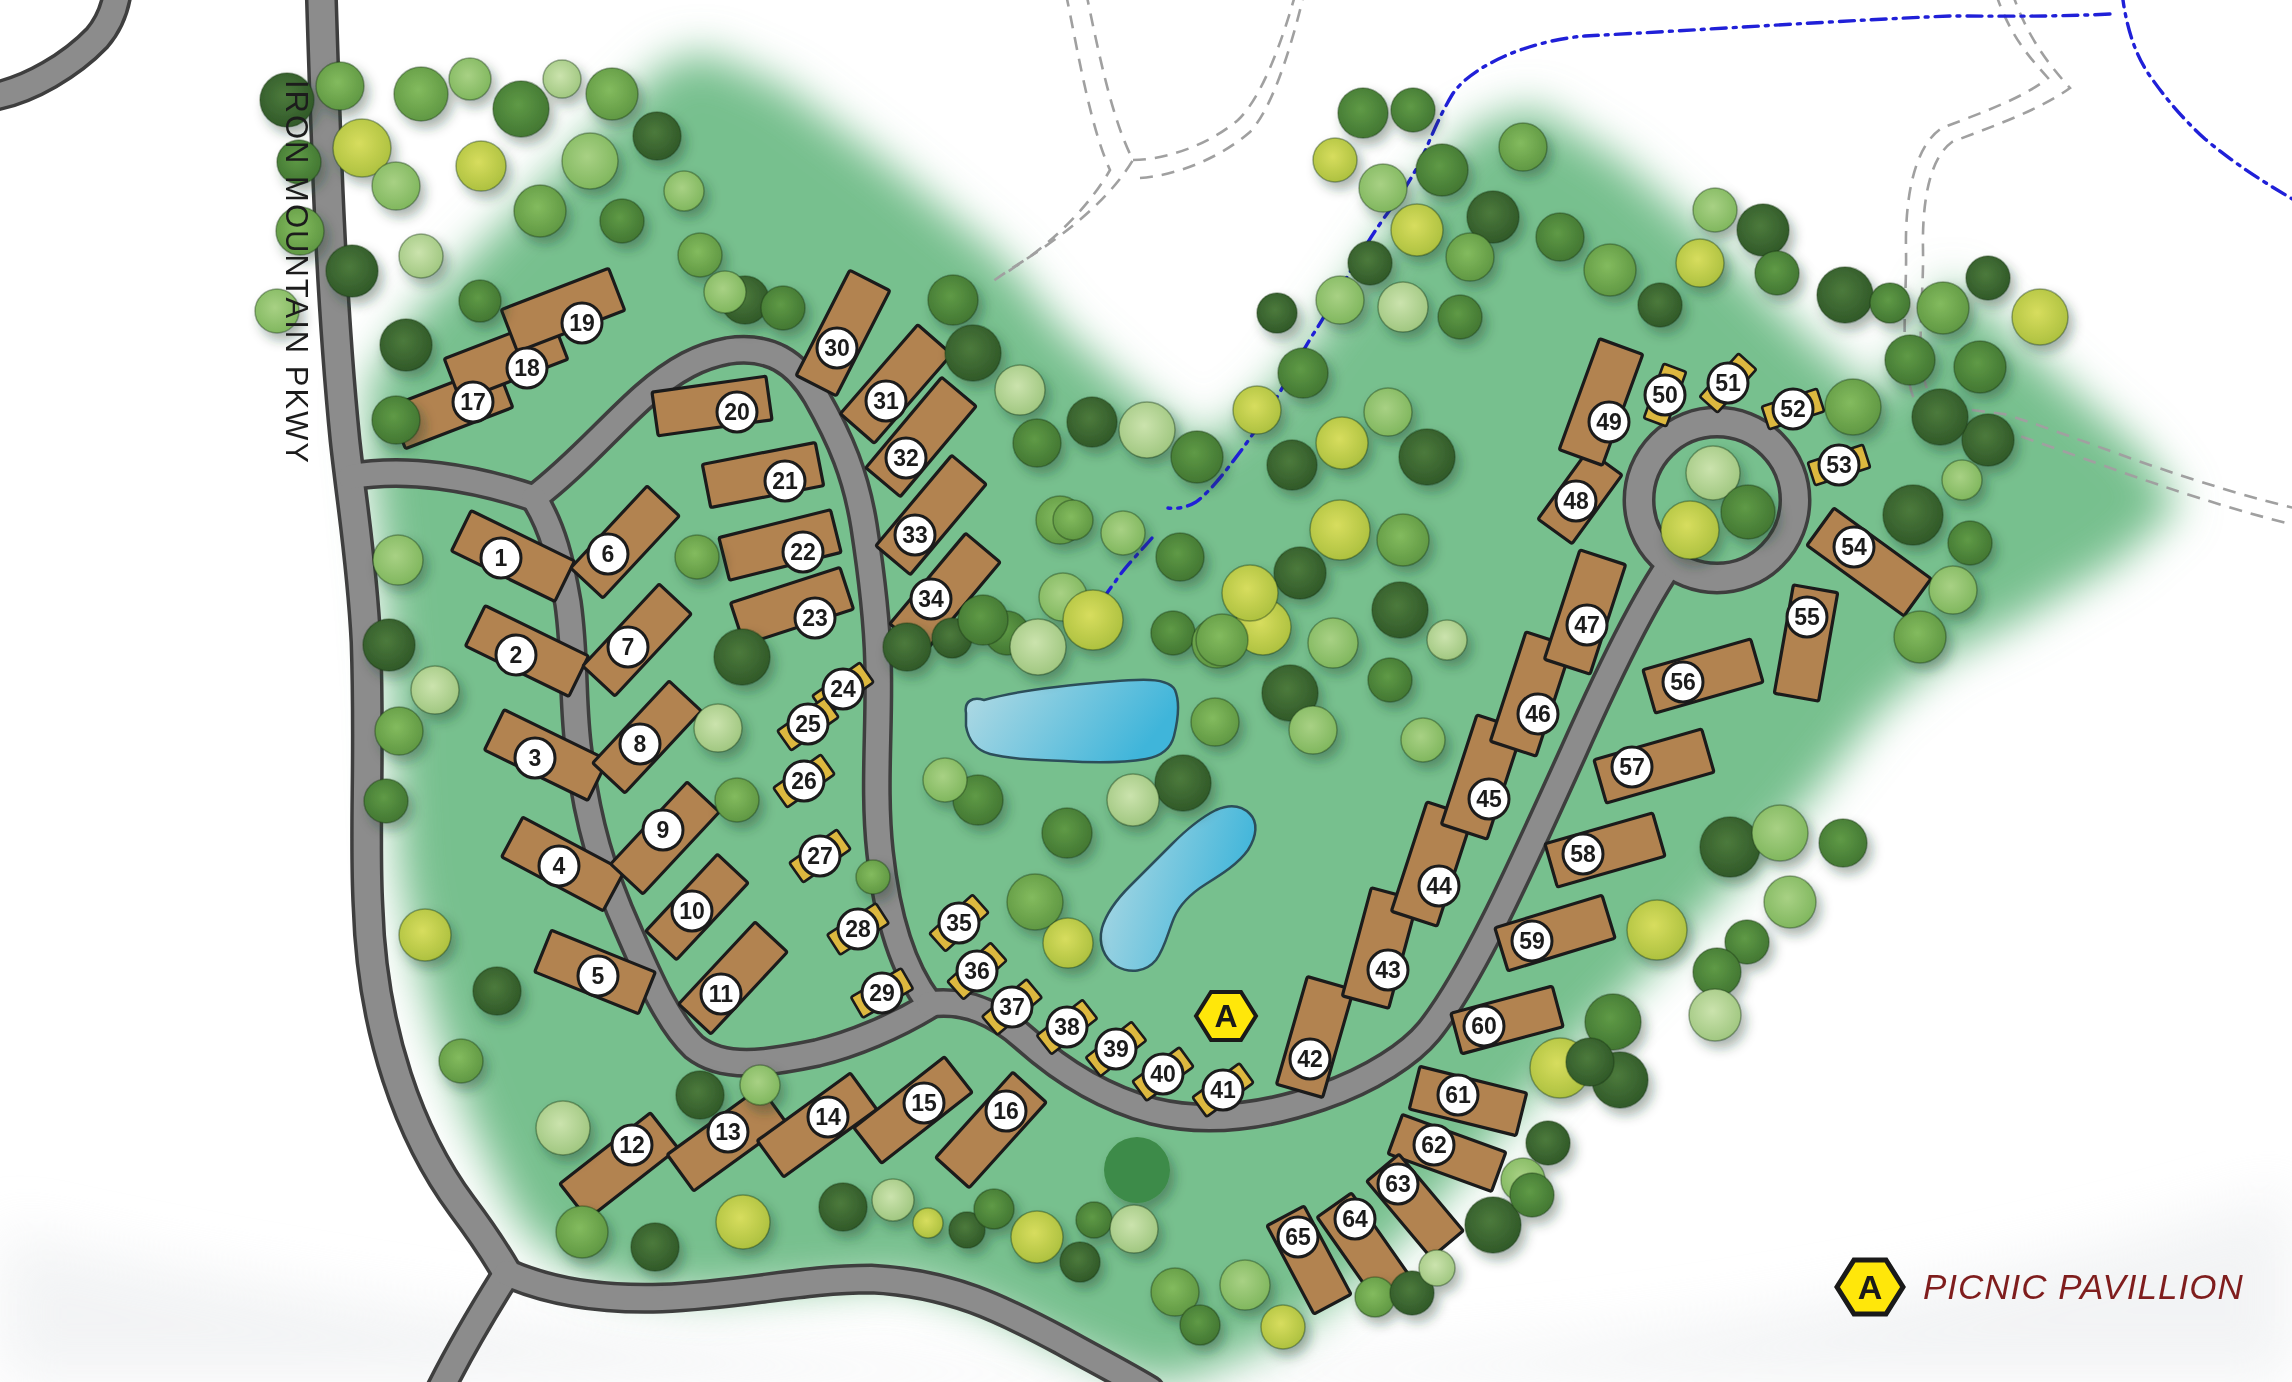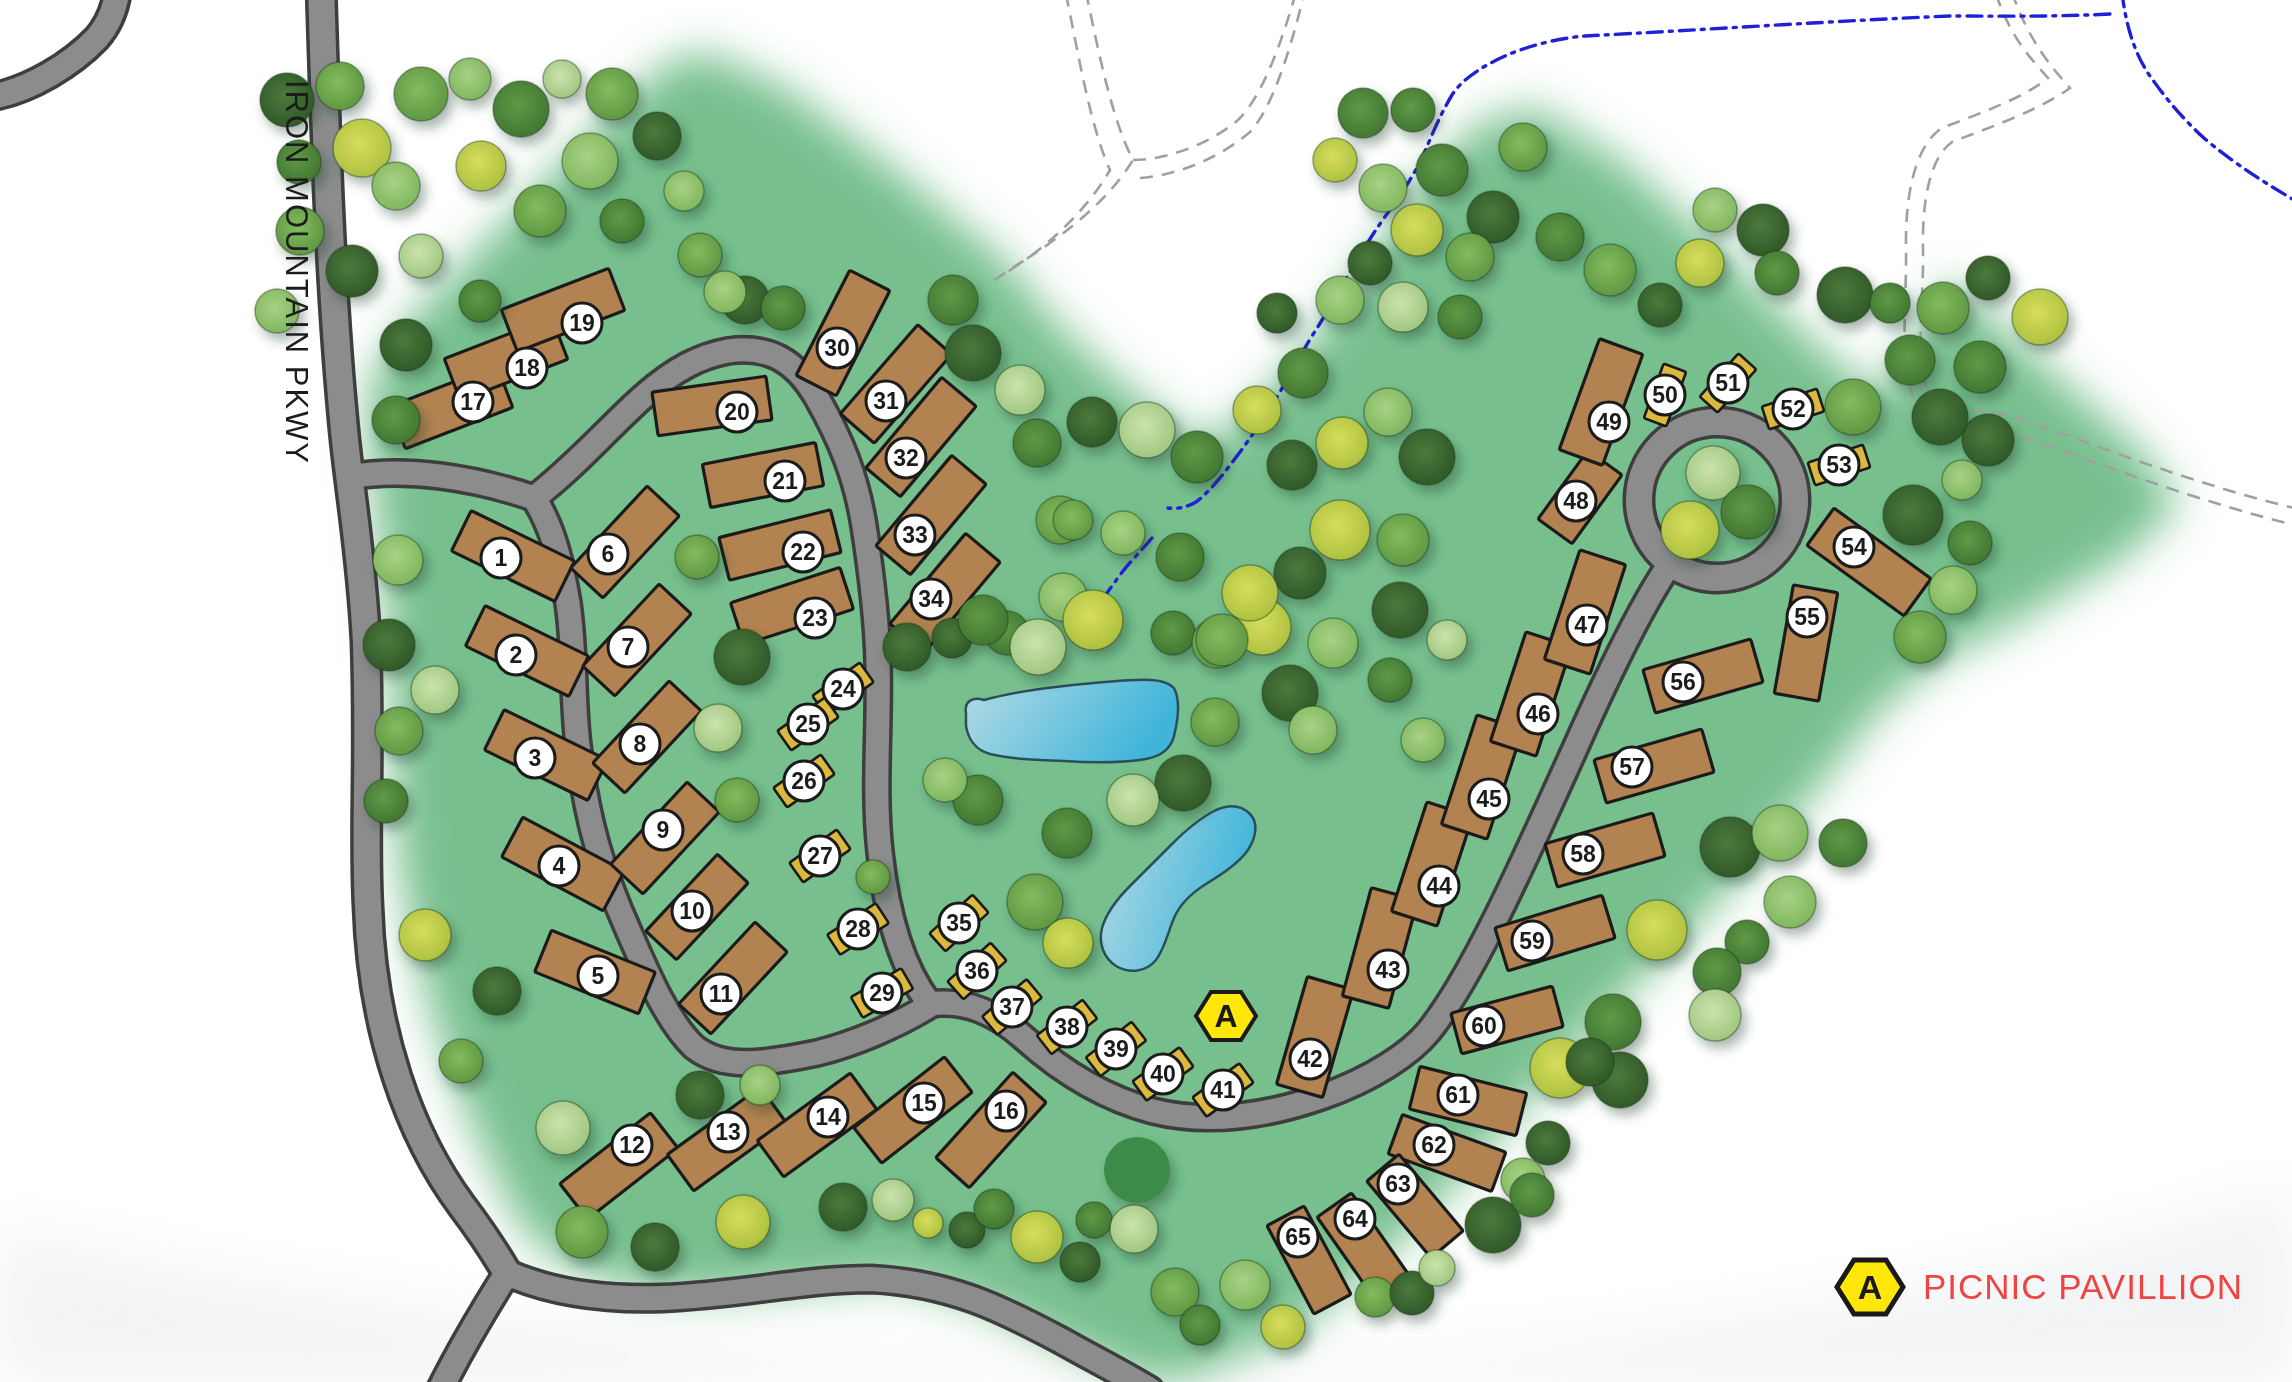--- a/index.html
+++ b/index.html
@@ -2,21 +2,21 @@
 <html><head>
 <meta charset="utf-8">
 <style>
   html,body{margin:0;padding:0;background:#fff;}
   .stage{position:relative;width:2292px;height:1382px;overflow:hidden;background:#ffffff;
          font-family:"Liberation Sans",sans-serif;}
   svg{display:block;}
   .road-label{position:absolute;left:314px;top:80px;transform:rotate(90deg);transform-origin:0 0;
               font-size:31px;letter-spacing:2px;color:#1c1c1c;white-space:nowrap;font-weight:500;}
   .legend{position:absolute;left:1833px;top:1256px;display:flex;align-items:center;gap:16px;}
-  .legend-text{font-size:35px;color:#ef4444;letter-spacing:1px;}
+  .legend-text{font-size:35px;color:#7f1d1d;letter-spacing:1px;font-style:italic;}
   .legend-hex-letter{font-weight:bold;}
 </style>
 </head>
 <body>
 
 <div class="stage">
   <svg id="map" width="2292" height="1382" viewBox="0 0 2292 1382">
     <defs>
       <filter id="parkBlur" x="-10%" y="-10%" width="120%" height="120%">
           <feGaussianBlur stdDeviation="22"></feGaussianBlur>

